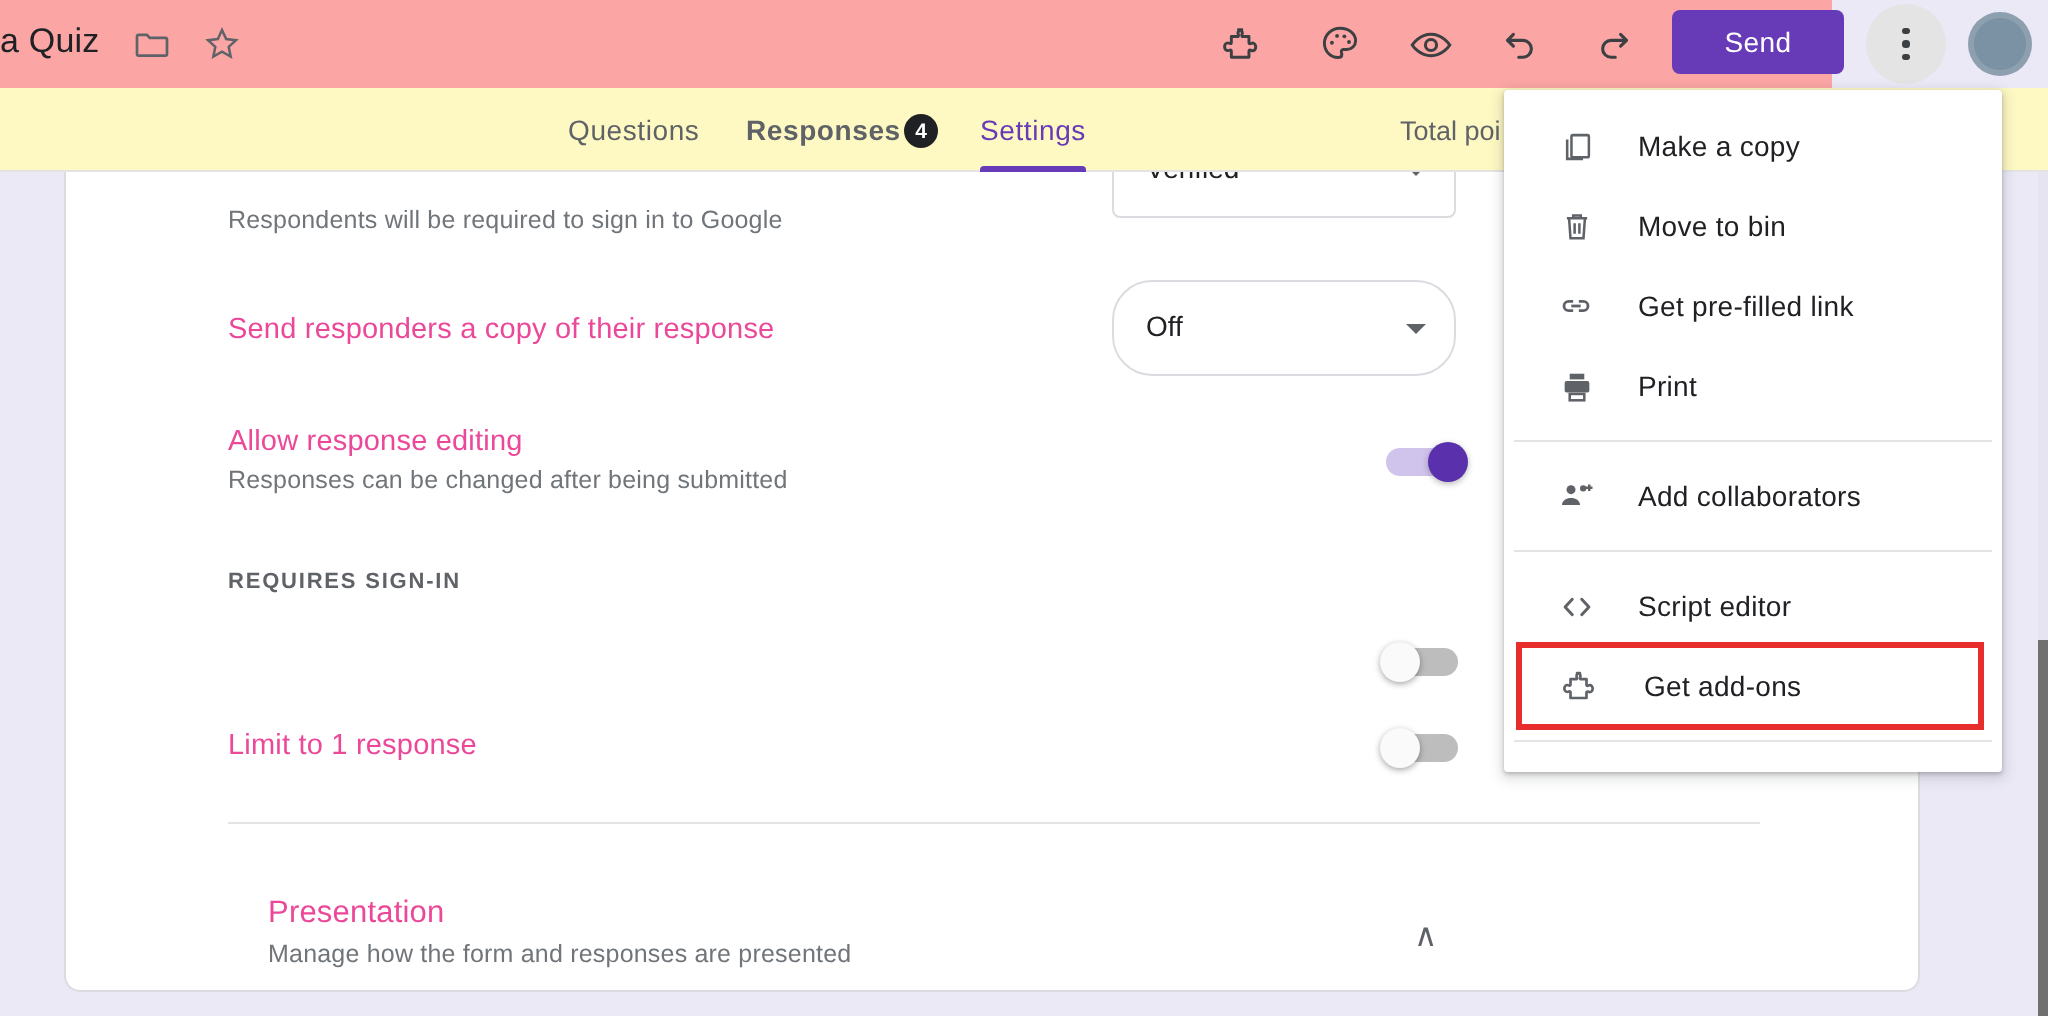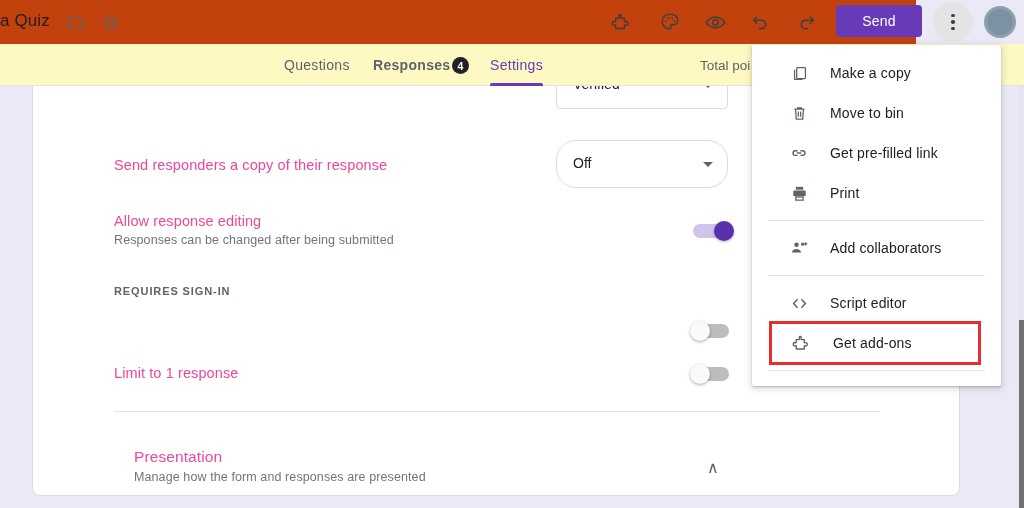--- a/index.html
+++ b/index.html
@@ -7,21 +7,21 @@
     width: 1024px; height: 508px;
     overflow: hidden;
     font-family: "Liberation Sans", sans-serif;
     background: #ebe9f6;
   }
   #root { position: relative; width: 1024px; height: 508px; }
 
   
   .topbar {
     position: absolute; left: 0; top: 0; width: 916px; height: 44px;
-    background: #c2410c; z-index: 30;
+    background: #fca5a5; z-index: 30;
   }
   .form-title {
     position: absolute; left: 0; top: 11px;
     font-size: 17px; color: #202124; letter-spacing: .1px;
     white-space: nowrap;
   }
   .title-icon {
     position: absolute; top: 10px; width: 24px; height: 24px;
     display: flex; align-items: center; justify-content: center;
     color: #5f6368;
@@ -167,21 +167,21 @@
     position: absolute; left: 707px; top: 458px;
     font-size: 16px; color: #5f6368; cursor: pointer;
   }
 
   
   .menu {
     position: absolute; left: 752px; top: 45px;
     width: 249px; background: #fff;
     border-radius: 2px;
     box-shadow: 0 2px 6px 2px rgba(60,64,67,.15), 0 1px 2px rgba(60,64,67,.3);
-    z-index: 40; padding: 8px 16px;
+    z-index: 40; padding: 8px 5px;
   }
   .menu-item {
     position: relative; height: 40px; display: flex; align-items: center;
     cursor: pointer; padding-left: 18px;
   }
   .menu-item .mi-icon {
     width: 26px; height: 24px; display: flex;
     align-items: center; justify-content: center;
     color: #5f6368; flex: 0 0 auto;
   }
@@ -207,20 +207,23 @@
   svg { display: block; }
 </style>
 </head>
 <body>
 
 <div id="root">
 
   <div class="page-bg"></div>
   <div class="card">
 
+    <div class="row" style="top:17px;">
+      <div class="row-sub" style="margin-top:0;">Respondents will be required to sign in to Google</div>
+    </div>
 
     <div class="row" style="top:71px;">
       <div class="row-label">Send responders a copy of their response</div>
     </div>
 
     <div class="row" style="top:127px;">
       <div class="row-label">Allow response editing</div>
       <div class="row-sub">Responses can be changed after being submitted</div>
     </div>
 

